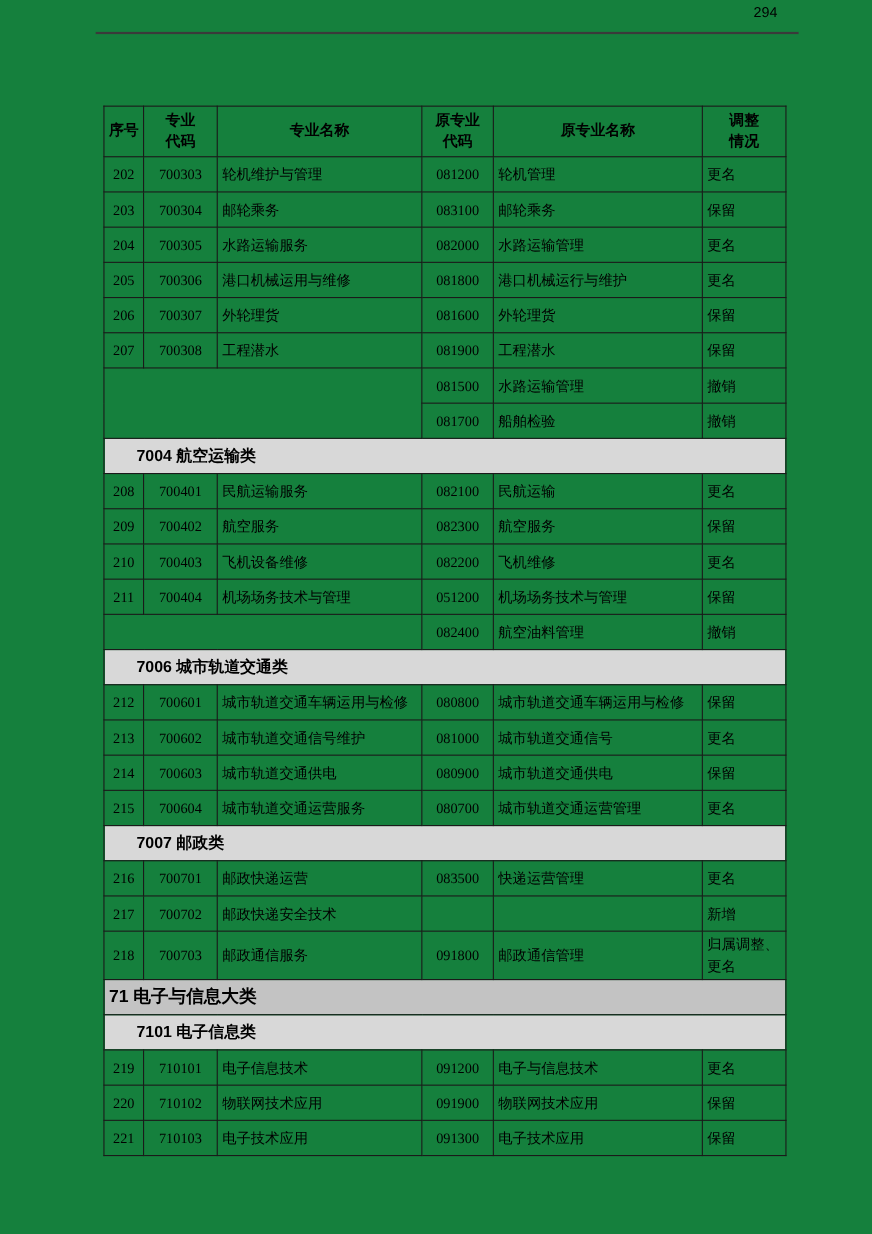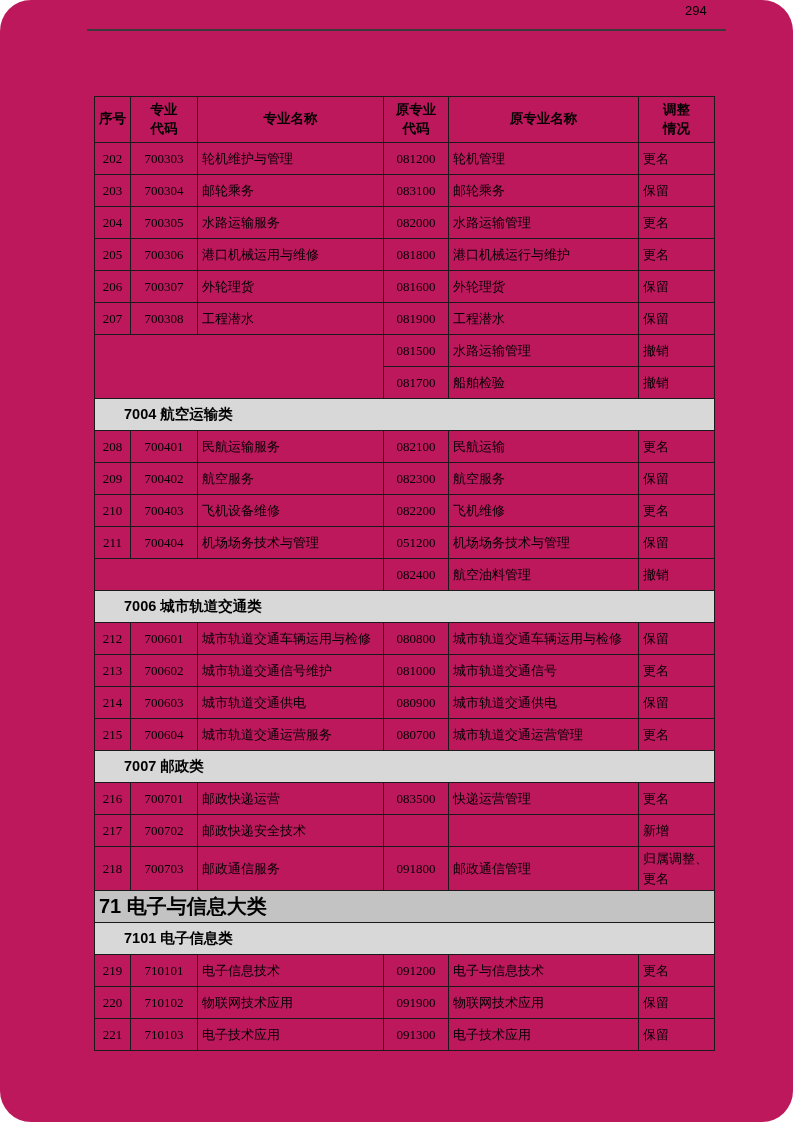--- a/index.html
+++ b/index.html
@@ -10,23 +10,22 @@
   * { margin: 0; padding: 0; box-sizing: border-box; }
   html, body { background: #ffffff; }
   body {
     font-family: "Liberation Serif", "DejaVu Serif", serif;
     color: #000;
   }
   .page {
     position: relative;
     width: 793px;
     height: 1122px;
-    background: #be185d;
+    background: #15803d;
     overflow: hidden;
-    border-radius: 31px;
   }
   .page-number {
     position: absolute;
     top: 3px;
     left: 685px;
     font-size: 13px;
     font-family: "Liberation Sans", "DejaVu Sans", sans-serif;
   }
   .top-rule {
     position: absolute;
@@ -69,21 +68,21 @@
     font-family: "Liberation Sans", "DejaVu Sans", sans-serif;
   }
   td.section.sub {
     background: var(--sub-bg);
     font-size: 14.5px;
     height: 32px;
     padding-left: 29px;
   }
   td.section.major {
     background: var(--major-bg);
-    font-size: 20px;
+    font-size: 16px;
     height: 22px;
   }
 </style>
 </head>
 <body>
 
 <div class="page">
   <div class="page-number">294</div>
   <div class="top-rule"></div>
 

